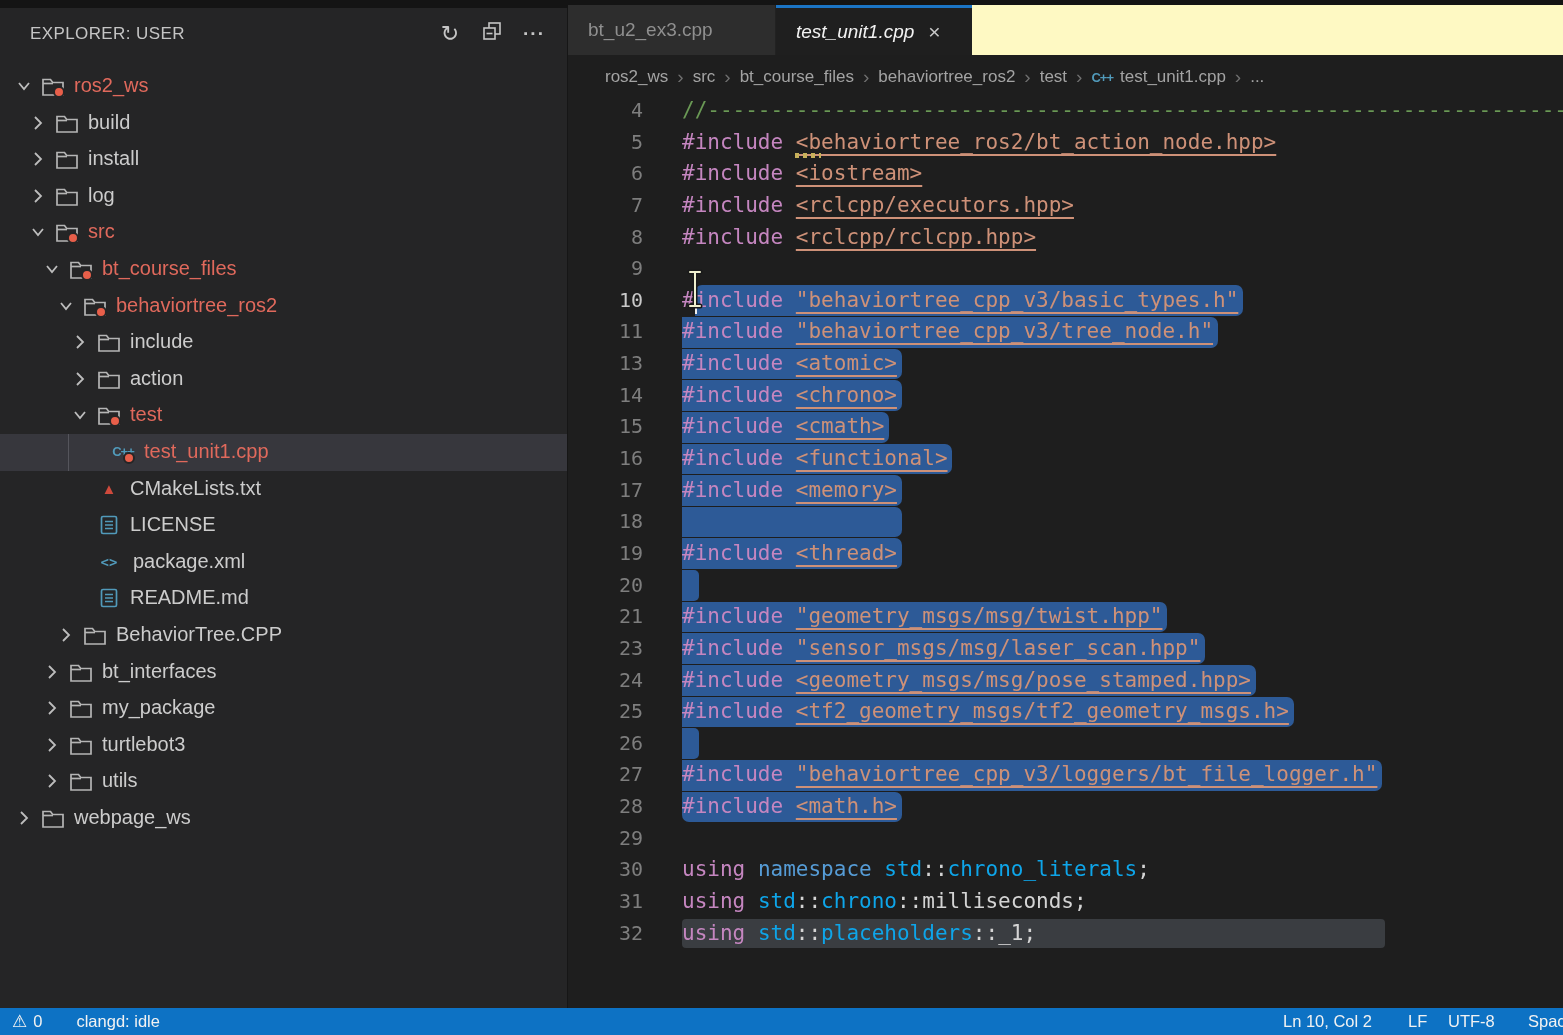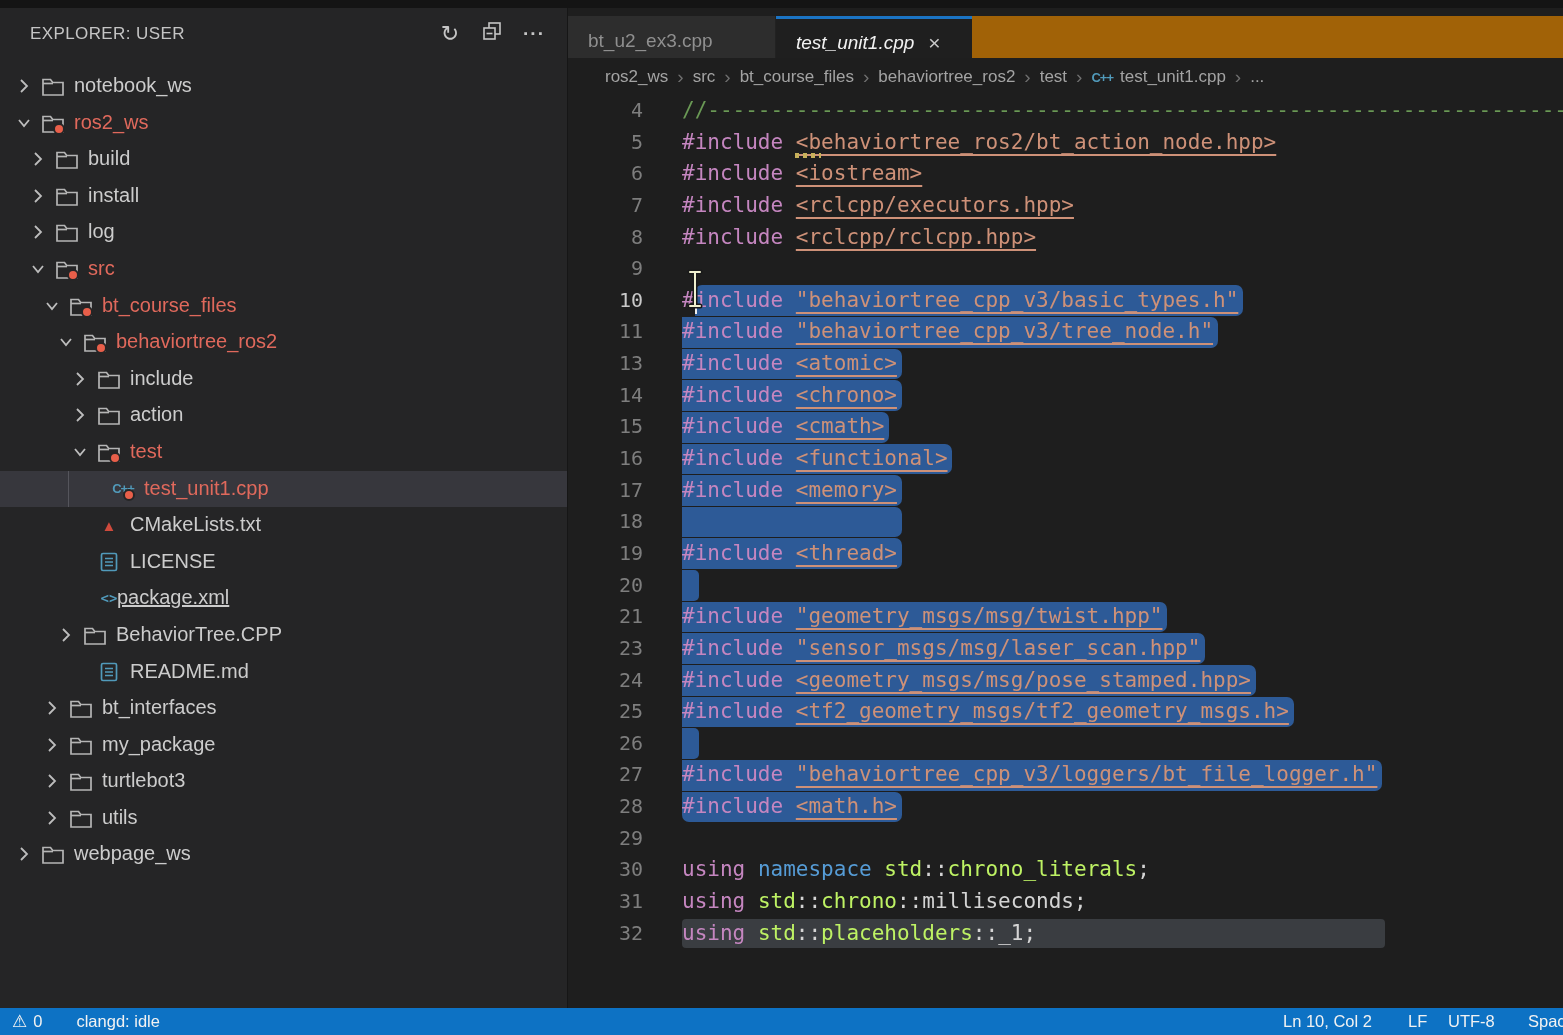--- a/index.html
+++ b/index.html
@@ -23,21 +23,21 @@
   .tree-row.selected { background:#37373d; }
   .tree-row .guide { position:absolute; left:68px; top:0; width:1px; height:100%; background:#55555c; }
   .chev { position:absolute; top:8px; width:20px; height:20px; color:#bdbdbd; }
   .ticon { position:absolute; top:6px; width:26px; height:24px; display:flex; align-items:center; justify-content:center; }
   .tlabel { position:absolute; top:6px; font-size:20px; color:#cccccc; white-space:nowrap; }
   .tlabel.mod { color:#e0695c; }
   .badge { position:absolute; width:12px; height:12px; border-radius:50%;
            background:#e85f4a; border:2px solid #252526; }
 
   
-  .tabbar { position:absolute; left:568px; top:16px; width:995px; height:50px; background:#a16207; display:flex; }
+  .tabbar { position:absolute; left:568px; top:5px; width:995px; height:50px; background:#fef9c3; display:flex; }
   .tab { position:relative; height:50px; display:flex; align-items:center; padding:0 18px 0 20px;
          font-size:19px; cursor:pointer; }
   .tab.inactive { background:#2d2d2d; color:#8f8f8f; border-right:1px solid #222; width:208px; }
   .tab.active { background:#1f1f1f; color:#f2f2f2; font-style:italic; width:196px; border-top:3px solid #1b74c4; }
   .tab .close { margin-left:14px; font-style:normal; color:#c8c8c8; font-size:21px; line-height:1; }
 
   
   .crumbs { position:absolute; left:568px; top:58px; width:995px; height:37px; background:#1e1e1e;
             display:flex; align-items:center; padding-left:37px; white-space:nowrap; overflow:hidden; }
   .crumb { font-size:17px; color:#a3a3a3; cursor:pointer; }
@@ -48,21 +48,21 @@
   .editor { position:absolute; left:568px; top:95px; width:995px; height:913px; background:#1e1e1e;
             font-family:"DejaVu Sans Mono", monospace; font-size:21px; }
   .codeline { position:relative; width:995px; height:31.65px; white-space:pre; }
   .ln { position:absolute; left:0; top:0; width:75px; text-align:right; color:#7e7e7e;
         font-size:20px; line-height:31.65px; }
   .ln.cur { color:#c9c9c9; }
   .lc { position:absolute; left:114px; top:0; line-height:31.65px; z-index:2; }
   .selbox { position:absolute; top:0.5px; height:30.6px; background:#2d5a97; z-index:1; }
   .hlbox { position:absolute; top:1px; height:29.6px; background:#3a3d41; border-radius:4px; z-index:0; }
   .tk-c { color:#6a9955; } .tk-d { color:#c586c0; } .tk-k { color:#c586c0; }
-  .tk-b { color:#569cd6; } .tk-t { color:#bef264; } .tk-w { color:#d4d4d4; }
+  .tk-b { color:#569cd6; } .tk-t { color:#0ea5e9; } .tk-w { color:#d4d4d4; }
   .tk-s { color:#ce9178; text-decoration:underline; text-decoration-thickness:1.5px; text-underline-offset:5px; }
   .squiggle { position:absolute; left:227px; top:26px; width:26px; height:5px; z-index:3;
               background:repeating-linear-gradient(90deg,#c7b15a 0 4px,transparent 4px 8px); }
   .caret { position:absolute; width:2px; height:26px; background:#ededed; z-index:5; }
   .ibeam { position:absolute; z-index:6; }
 
   
   .statusbar { position:absolute; left:0; top:1008px; width:1563px; height:27px; background:#0d72c4;
                z-index:10; color:#f2f2f2; font-size:16.5px; }
   .st-left { position:absolute; left:12px; top:0; height:27px; display:flex; align-items:center; gap:8px; }
@@ -91,32 +91,20 @@
               </svg></div>
           </div>
           <div class="abtn">
             <div style="font-weight: bold; font-size: 19px; letter-spacing: 1px;">···</div>
           </div>
         </span>
     </div>
     <div class="tree" id="tree">
         <div class="tree-row">
           <div class="chev" style="left: 14px;"><svg width="20" height="20" viewBox="0 0 20 20">
-              <polyline points="7,4 13,10 7,16" fill="none" stroke="#bdbdbd" stroke-width="1.8"></polyline>
-            </svg></div>
-          <div class="ticon" style="left: 40px;">
-            <svg width="24" height="22" viewBox="0 0 24 22">
-              <path d="M2 4.5 h7.5 l2.2 3 H22 v12.5 H2 Z" fill="none" stroke="#b5b5b5" stroke-width="1.7"></path>
-              <path d="M2 8.5 h10" stroke="#b5b5b5" stroke-width="1.7"></path>
-            </svg>
-          </div>
-          <div class="tlabel" style="left: 74px;">notebook_ws</div>
-        </div>
-        <div class="tree-row">
-          <div class="chev" style="left: 14px;"><svg width="20" height="20" viewBox="0 0 20 20">
               <polyline points="5,7 10,13 15,7" fill="none" stroke="#bdbdbd" stroke-width="1.8"></polyline>
             </svg></div>
           <div class="ticon" style="left: 40px;">
             <svg width="24" height="22" viewBox="0 0 24 22">
               <path d="M2 4.5 h7.5 l2.2 3 H22 v12.5 H2 Z" fill="none" stroke="#b5b5b5" stroke-width="1.7"></path>
               <path d="M2 8.5 h10" stroke="#b5b5b5" stroke-width="1.7"></path>
             </svg>
           </div>
           <div class="tlabel mod" style="left: 74px;">ros2_ws</div>
           <div class="badge" style="left: 53px; top: 18px;"></div>
@@ -253,42 +241,42 @@
               <rect x="3.5" y="2.5" width="15" height="17" rx="1.5" fill="none" stroke="#519aba" stroke-width="1.7"></rect>
               <path d="M7 7.5h8M7 11h8M7 14.5h8" stroke="#519aba" stroke-width="1.6"></path>
             </svg>
           </div>
           <div class="tlabel" style="left: 130px;">LICENSE</div>
         </div>
         <div class="tree-row">
           <div class="ticon" style="left: 96px;">
             <span style="color:#519aba;font-weight:bold;font-family:'DejaVu Sans Mono',monospace;font-size:14px">&lt;&gt;</span>
           </div>
-          <div class="tlabel" style="left: 117px; text-decoration: underline;">package.xml</div>
-        </div>
-        <div class="tree-row">
-          <div class="chev" style="left: 56px;"><svg width="20" height="20" viewBox="0 0 20 20">
-              <polyline points="7,4 13,10 7,16" fill="none" stroke="#bdbdbd" stroke-width="1.8"></polyline>
-            </svg></div>
-          <div class="ticon" style="left: 82px;">
-            <svg width="24" height="22" viewBox="0 0 24 22">
-              <path d="M2 4.5 h7.5 l2.2 3 H22 v12.5 H2 Z" fill="none" stroke="#b5b5b5" stroke-width="1.7"></path>
-              <path d="M2 8.5 h10" stroke="#b5b5b5" stroke-width="1.7"></path>
-            </svg>
-          </div>
-          <div class="tlabel" style="left: 116px;">BehaviorTree.CPP</div>
+          <div class="tlabel" style="left: 133px;">package.xml</div>
         </div>
         <div class="tree-row">
           <div class="ticon" style="left: 96px;">
             <svg width="22" height="22" viewBox="0 0 22 22">
               <rect x="3.5" y="2.5" width="15" height="17" rx="1.5" fill="none" stroke="#519aba" stroke-width="1.7"></rect>
               <path d="M7 7.5h8M7 11h8M7 14.5h8" stroke="#519aba" stroke-width="1.6"></path>
             </svg>
           </div>
           <div class="tlabel" style="left: 130px;">README.md</div>
+        </div>
+        <div class="tree-row">
+          <div class="chev" style="left: 56px;"><svg width="20" height="20" viewBox="0 0 20 20">
+              <polyline points="7,4 13,10 7,16" fill="none" stroke="#bdbdbd" stroke-width="1.8"></polyline>
+            </svg></div>
+          <div class="ticon" style="left: 82px;">
+            <svg width="24" height="22" viewBox="0 0 24 22">
+              <path d="M2 4.5 h7.5 l2.2 3 H22 v12.5 H2 Z" fill="none" stroke="#b5b5b5" stroke-width="1.7"></path>
+              <path d="M2 8.5 h10" stroke="#b5b5b5" stroke-width="1.7"></path>
+            </svg>
+          </div>
+          <div class="tlabel" style="left: 116px;">BehaviorTree.CPP</div>
         </div>
         <div class="tree-row">
           <div class="chev" style="left: 42px;"><svg width="20" height="20" viewBox="0 0 20 20">
               <polyline points="7,4 13,10 7,16" fill="none" stroke="#bdbdbd" stroke-width="1.8"></polyline>
             </svg></div>
           <div class="ticon" style="left: 68px;">
             <svg width="24" height="22" viewBox="0 0 24 22">
               <path d="M2 4.5 h7.5 l2.2 3 H22 v12.5 H2 Z" fill="none" stroke="#b5b5b5" stroke-width="1.7"></path>
               <path d="M2 8.5 h10" stroke="#b5b5b5" stroke-width="1.7"></path>
             </svg>

